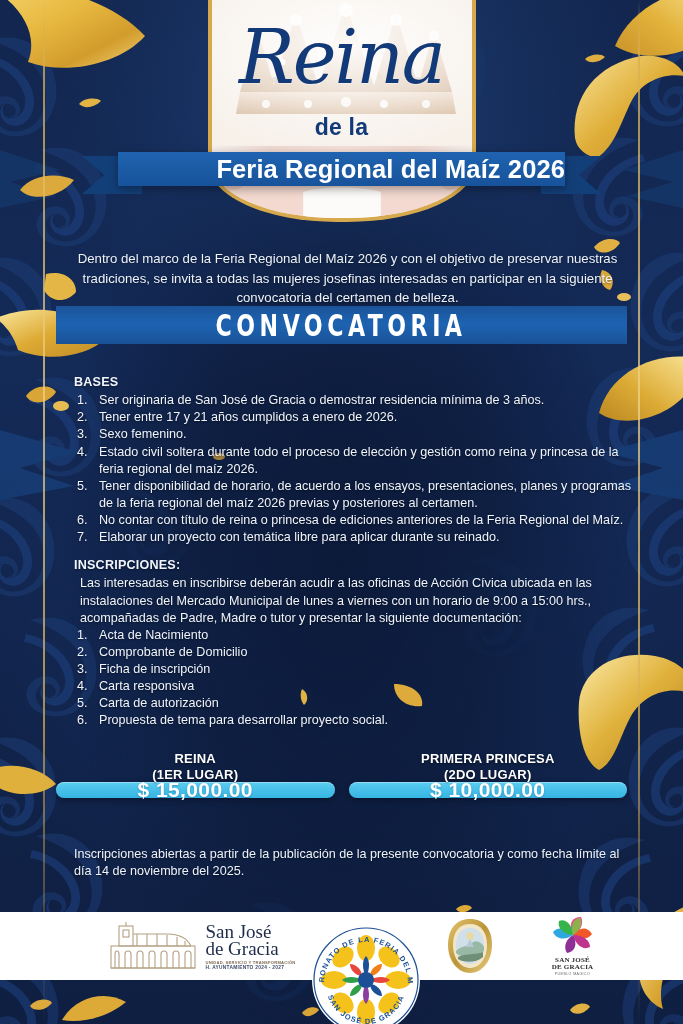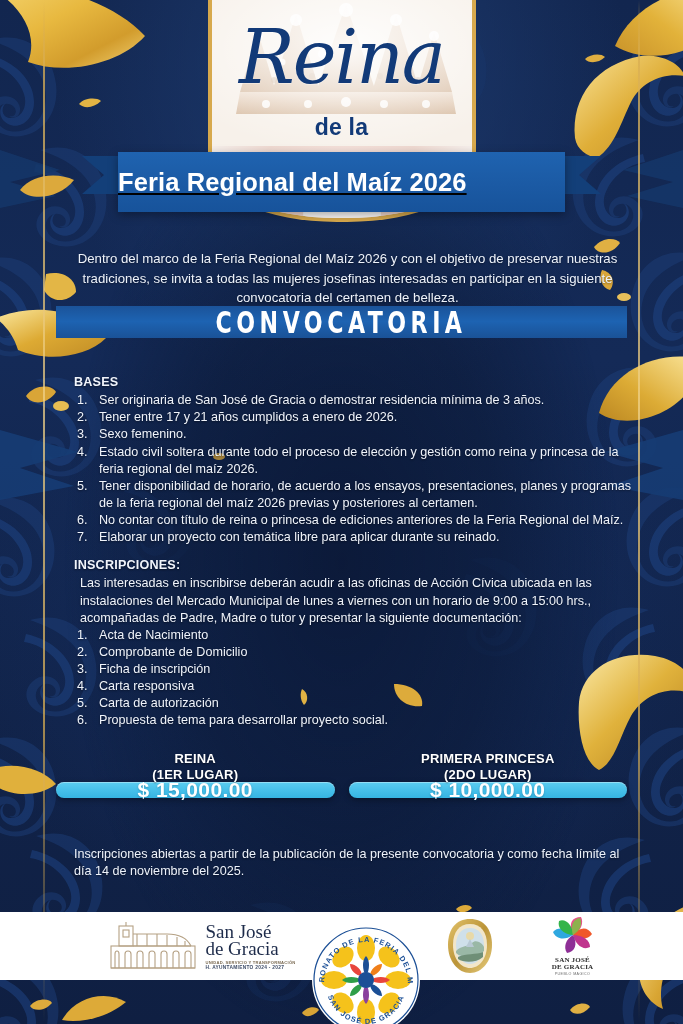--- a/index.html
+++ b/index.html
@@ -71,42 +71,41 @@
     font-size:23px; font-weight:700; color:#123a78;
     letter-spacing:.2px;
   }
 
   
   .ribbon-row { position:absolute; left:0; right:0; top:152px; height:46px; }
   .ribbon-tail { position:absolute; top:4px; width:60px; height:38px; }
   .ribbon-tail.l { left:82px; }
   .ribbon-tail.r { right:82px; }
   .ribbon-main {
-    position:absolute; left:118px; right:118px; top:0; height:60px;
+    position:absolute; left:118px; right:118px; top:0; height:34px;
     background: linear-gradient(180deg,#1f63b0 0%, #1b5aa4 55%, #17539b 100%);
-    display:flex; align-items:center; justify-content:flex-start;
+    display:flex; align-items:center; justify-content:flex-end;
     box-shadow: 0 3px 9px rgba(0,0,0,.35);
-    text-decoration: underline;
   }
   .ribbon-main .txt {
     color:#ffffff; font-size:25.5px; font-weight:700; letter-spacing:.1px;
     white-space:nowrap;
   }
 
   
   .intro {
     position:absolute; left:72px; right:60px; top:249px;
     text-align:center; color:#eef3fb;
     font-size:13.2px; line-height:1.48; font-weight:400;
     text-shadow:0 1px 2px rgba(0,0,0,.4);
   }
 
   
   .conv-band {
-    position:absolute; left:56px; right:56px; top:306px; height:32px;
+    position:absolute; left:56px; right:56px; top:306px; height:38px;
     background: linear-gradient(180deg,#1b5399 0%, #1d63b2 48%, #1a5297 100%);
     display:flex; align-items:center; justify-content:center;
   }
   .conv-band .txt {
     color:#ffffff; font-size:30px; font-weight:700;
     letter-spacing:5.5px; font-family:"DejaVu Sans Condensed","Liberation Sans",sans-serif;
     transform:scaleX(.82); transform-origin:center;
   }
 
   

